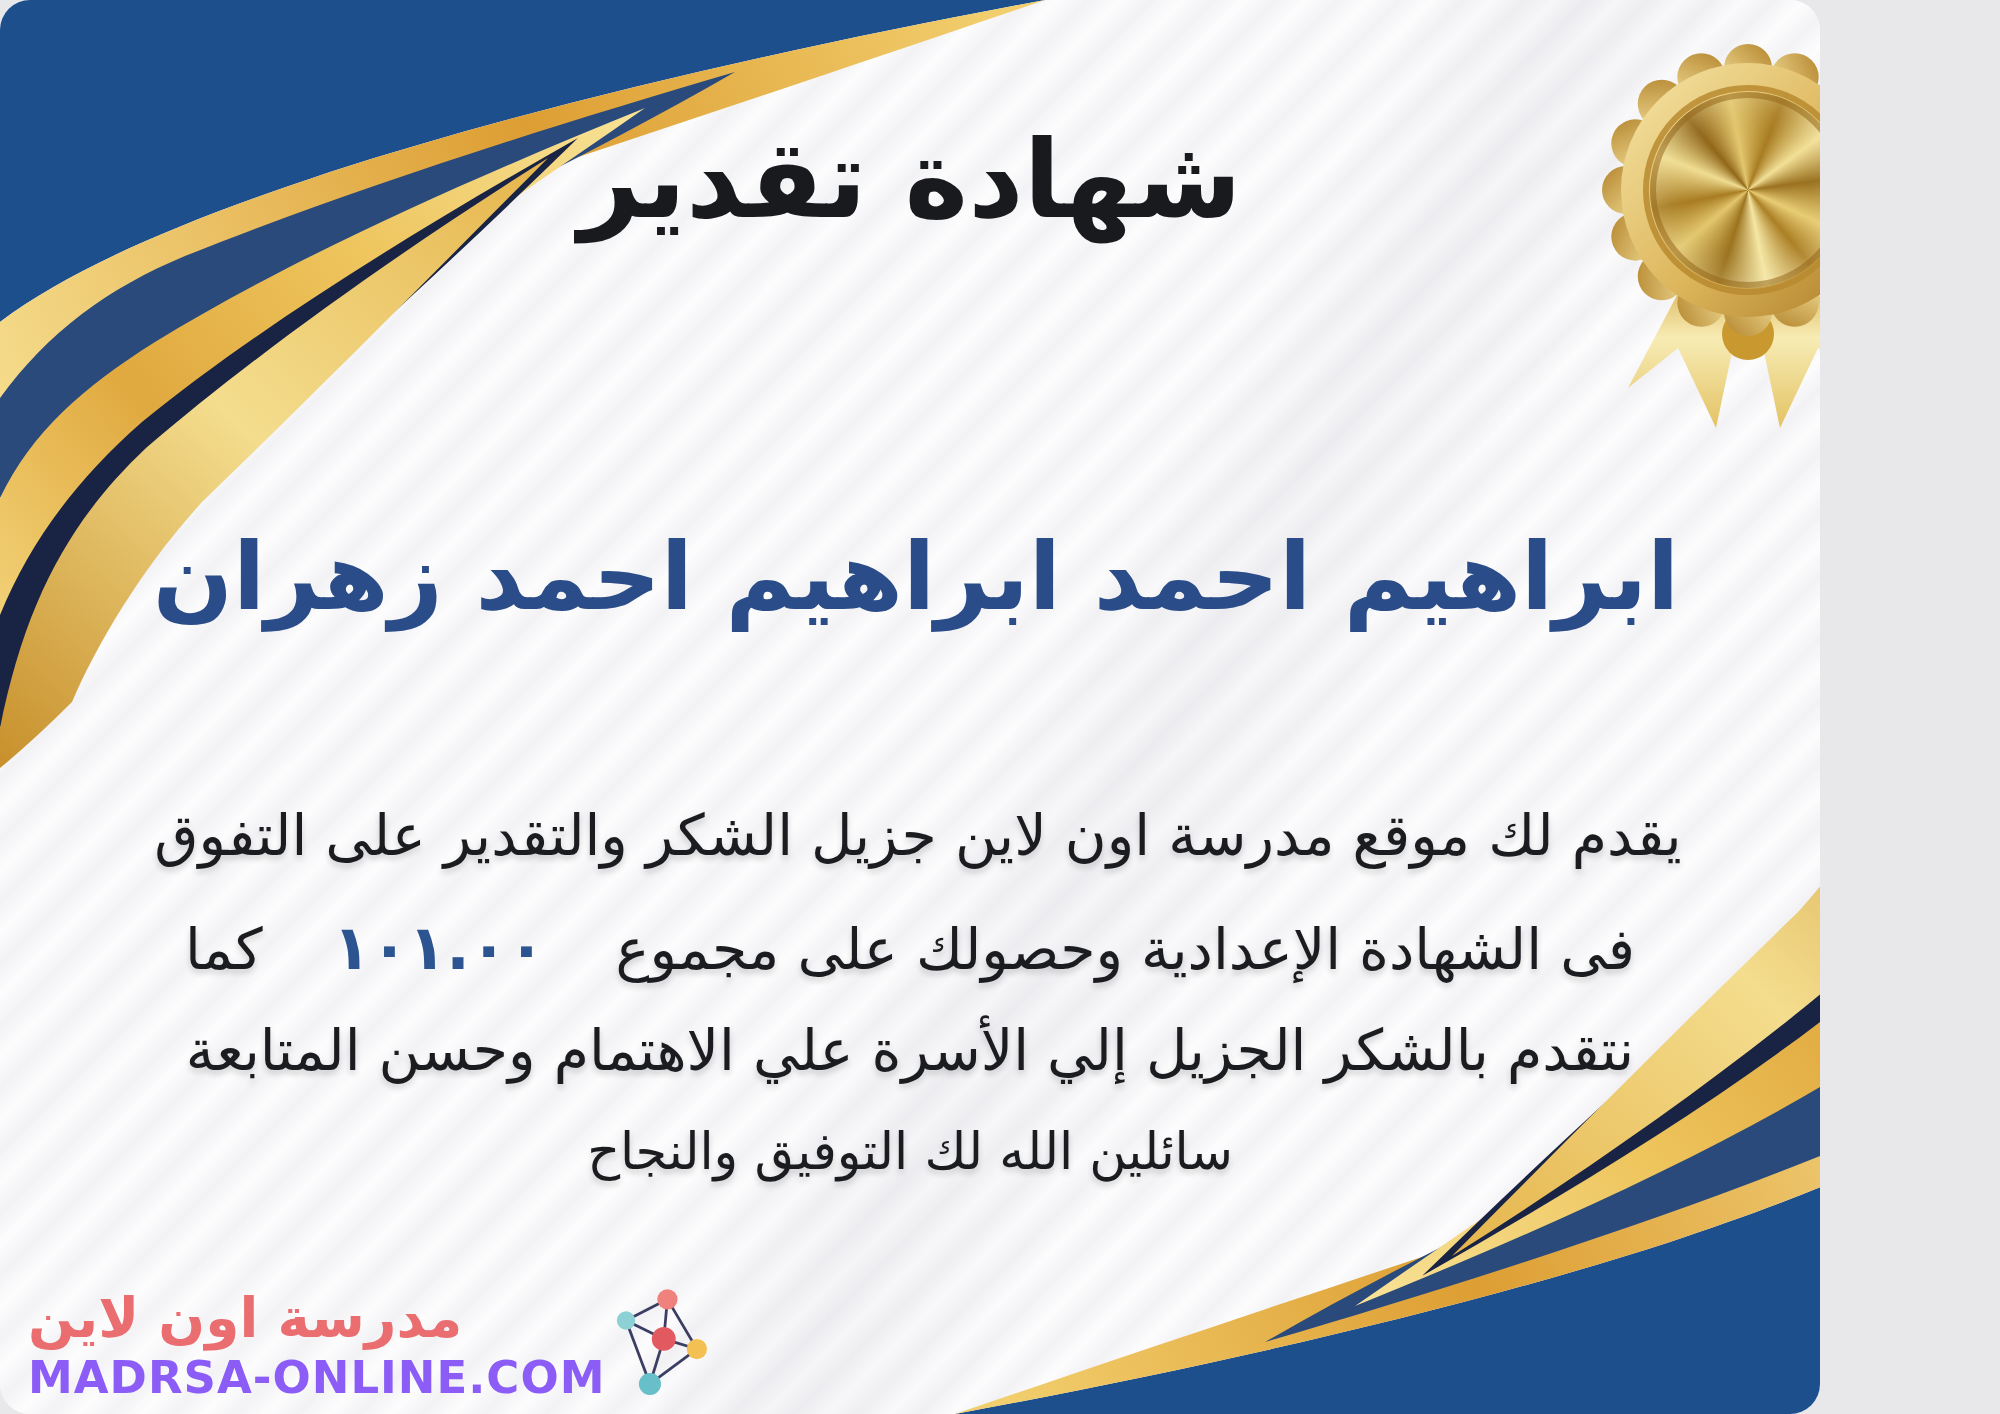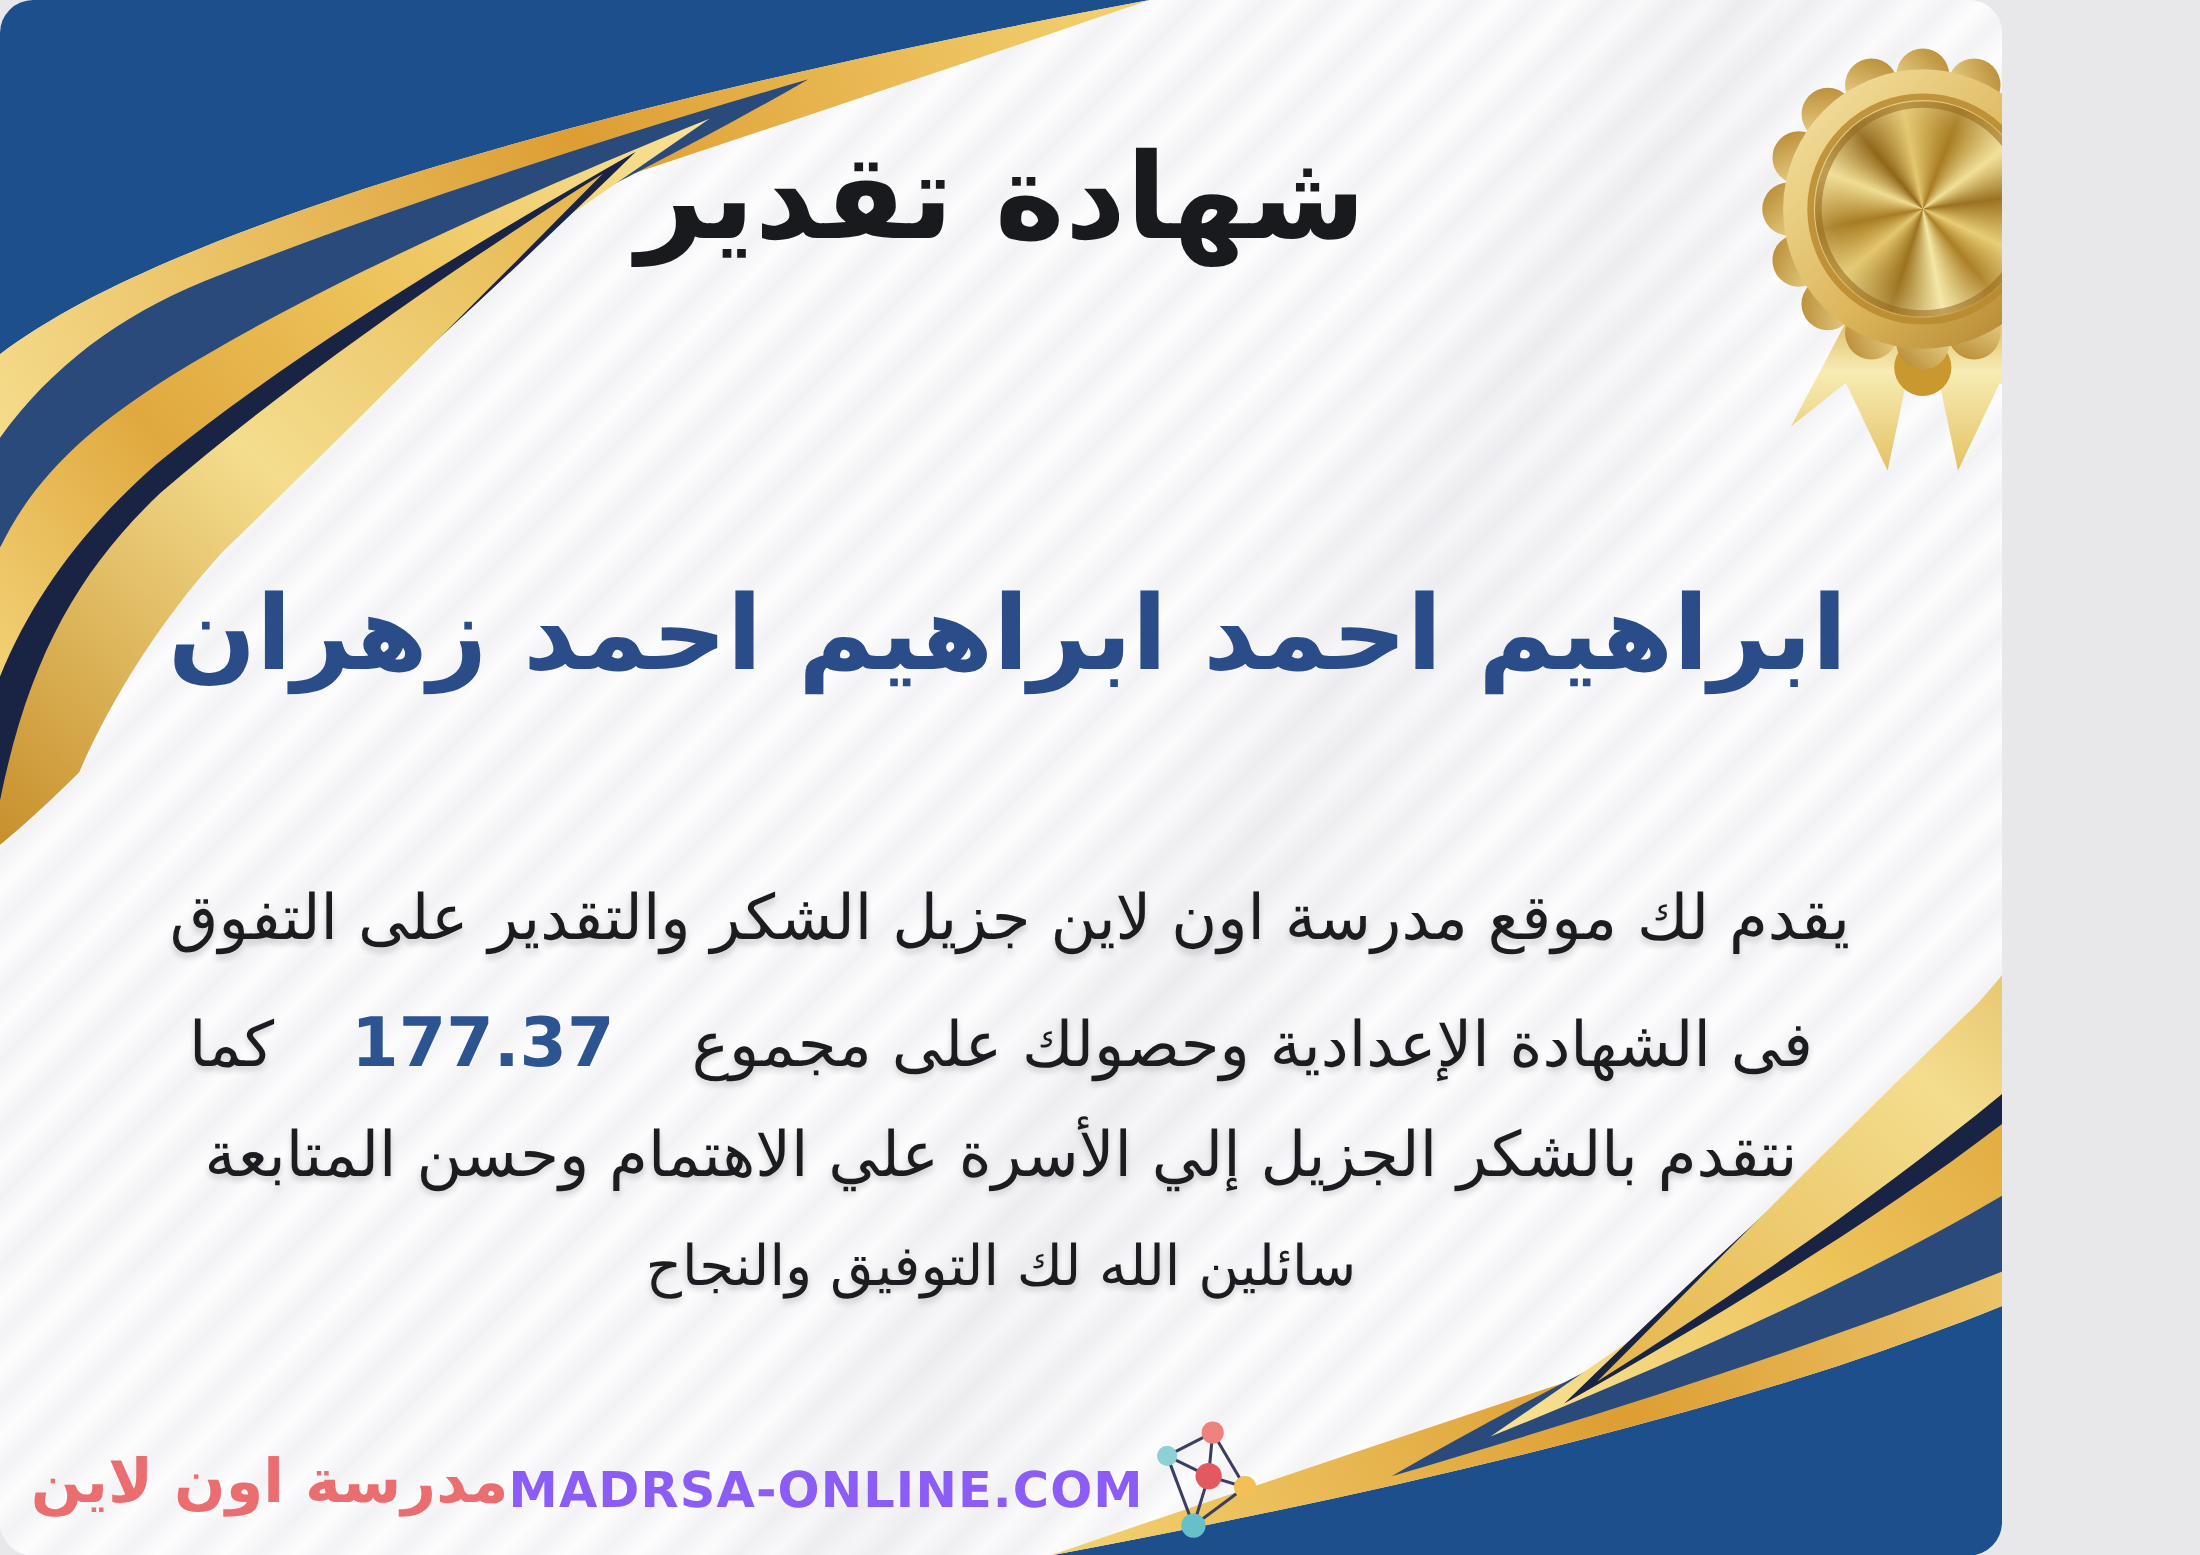--- a/index.html
+++ b/index.html
@@ -38,21 +38,21 @@
     position:absolute; left:52px; top:54px; width:196px; height:196px; border-radius:50%;
     background:conic-gradient(from -40deg at 50% 50%,
       #91671a 0%, #e3c76f 8%, #a87c22 17%, #f2e097 26%, #9a7120 34%,
       #e8cd75 43%, #ab7f25 50%, #f5e7a5 58%, #9c731f 66%, #e3c76f 75%,
       #a87c22 83%, #f0dd92 92%, #91671a 100%);
     box-shadow: inset 0 0 0 6px rgba(150,104,24,0.55), inset 0 0 34px rgba(255,248,220,0.35);
   }
 
   
   .logo{position:absolute; left:28px; bottom:10px; display:flex; align-items:center; gap:10px;}
-  .logo-text{display:flex; flex-direction:row; align-items:flex-end;}
+  .logo-text{display:flex; flex-direction:column; align-items:flex-start;}
   .logo-ar{font-size:55px; font-weight:bold; color:#ea6d70; line-height:1.25; direction:rtl;}
   .logo-domain{font-size:45px; font-weight:bold; color:#8b5cf6; letter-spacing:1px; line-height:1.15;}
 </style>
 </head>
 <body>
 
 <div class="canvas">
 
   <div class="texture"></div>
 
@@ -134,21 +134,21 @@
   </div>
 
   <div class="t-center title">شهادة تقدير</div>
 
   <div class="t-center recipient">ابراهيم احمد ابراهيم احمد زهران</div>
 
   <p class="t-center body-line line1">يقدم لك موقع مدرسة اون لاين جزيل الشكر  والتقدير على التفوق</p>
 
   <p class="t-center body-line line2" dir="rtl">
     <span>فى الشهادة الإعدادية وحصولك على مجموع</span>
-    <span class="score">177.37</span>
+    <span class="score">١٠١.٠٠</span>
     <span>كما</span>
   </p>
 
   <p class="t-center body-line line3">نتقدم  بالشكر الجزيل إلي الأسرة علي الاهتمام وحسن المتابعة</p>
 
   <div class="t-center closing">سائلين الله لك التوفيق  والنجاح</div>
 
   <div class="logo">
     <div class="logo-text">
       <div class="logo-ar">مدرسة اون لاين</div>

